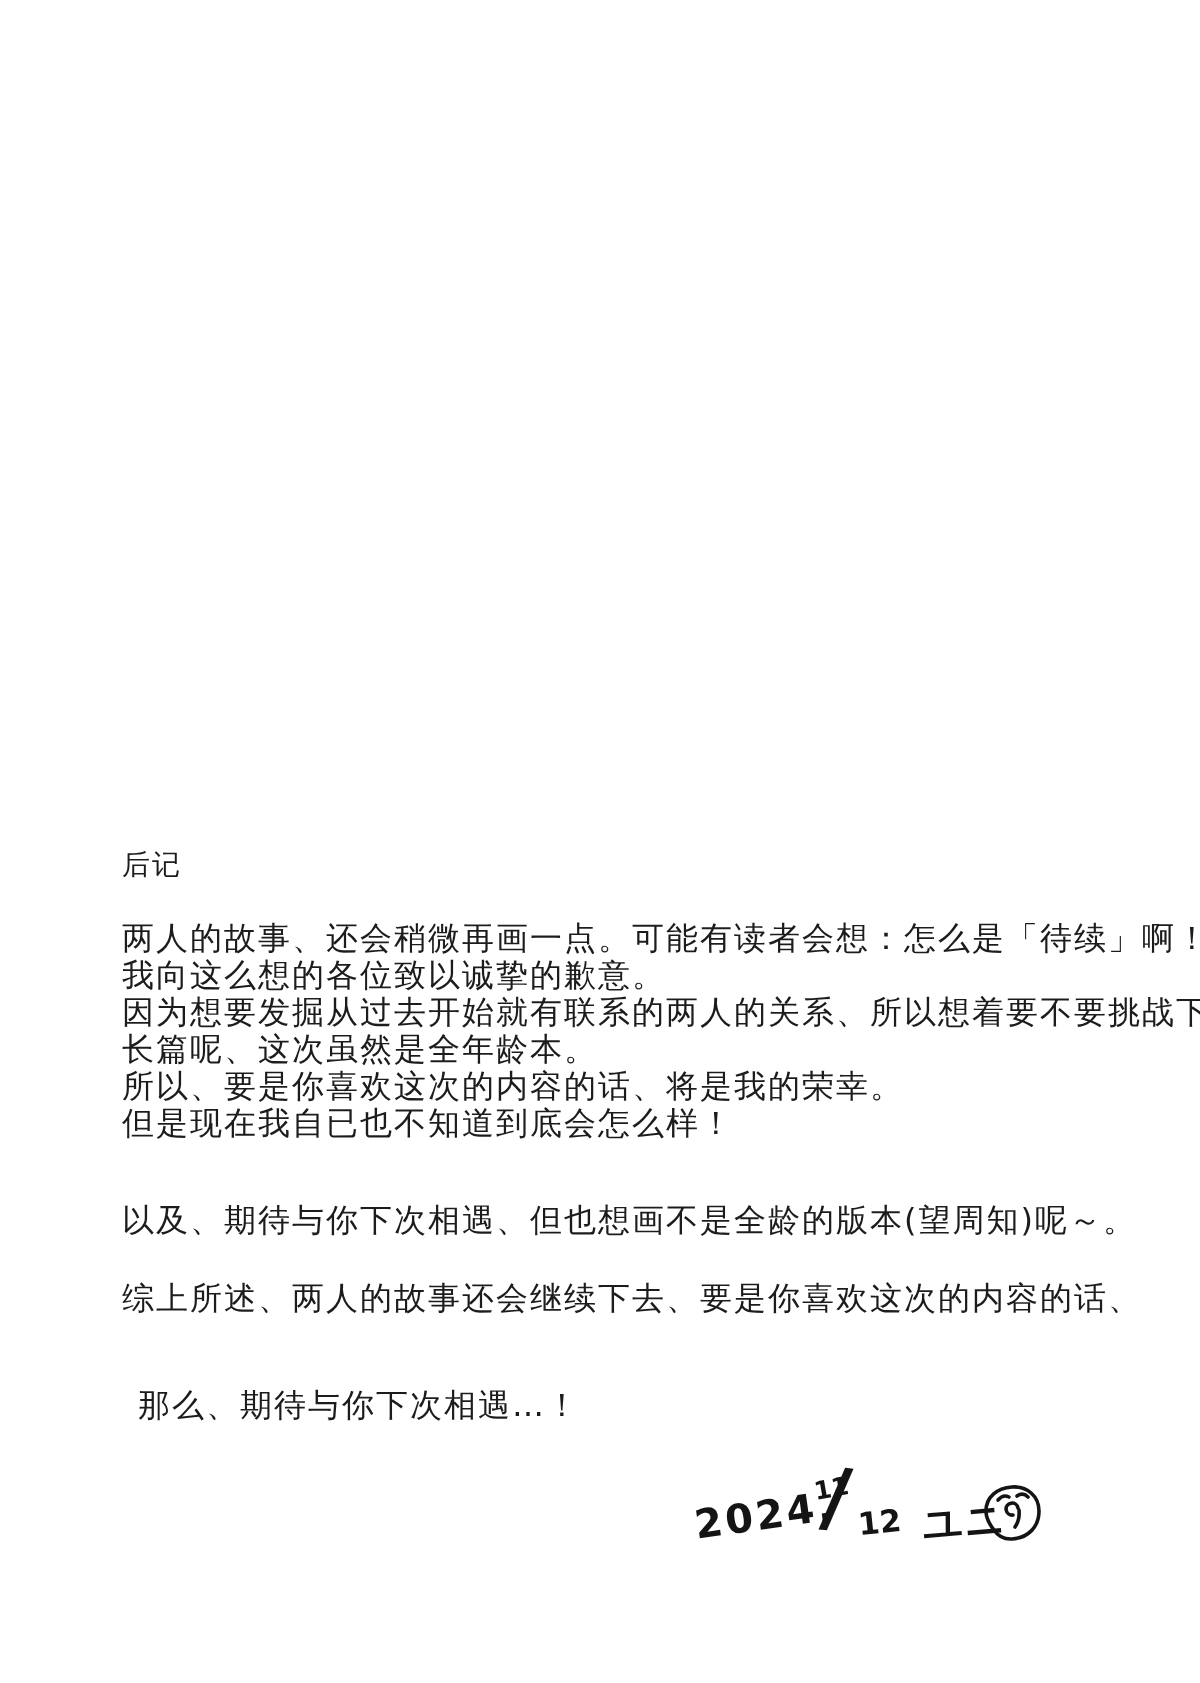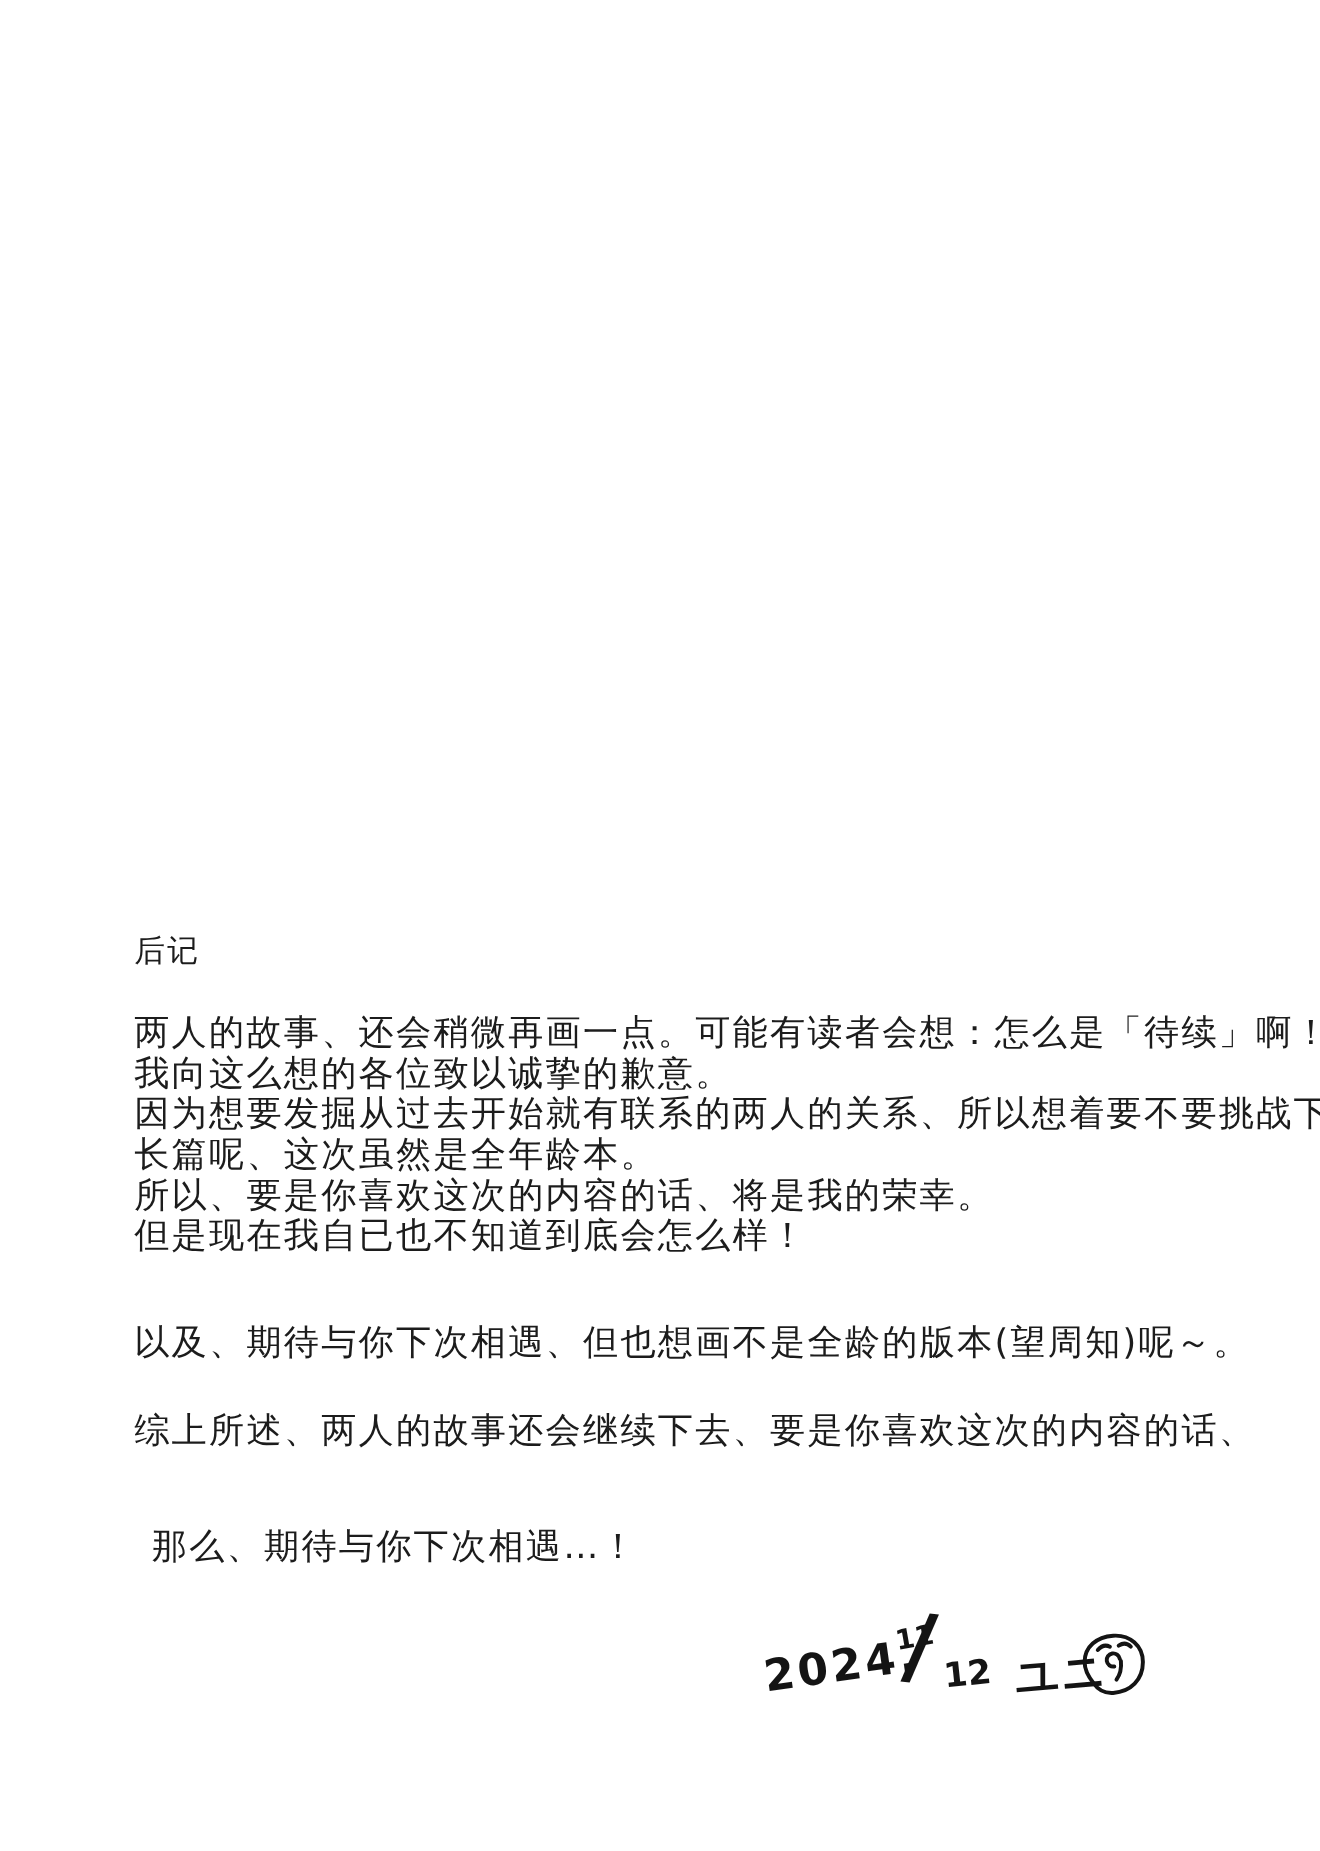--- a/index.html
+++ b/index.html
@@ -30,21 +30,21 @@
   .para {
     position: absolute;
     left: 122px;
     font-size: 32px;
     line-height: 37px;
     letter-spacing: 2px;
     white-space: nowrap;
   }
   .para-1 { top: 920px; }
   .para-2 { top: 1202px; }
-  .para-3 { top: 1282px; }
+  .para-3 { top: 1282px; font-family: Liberation Mono, monospace; }
   .para-4 { top: 1387px; margin-left: 16px; }
 
   
   .signature {
     position: absolute;
     left: 688px;
     top: 1460px;
     width: 380px;
     height: 120px;
   }

